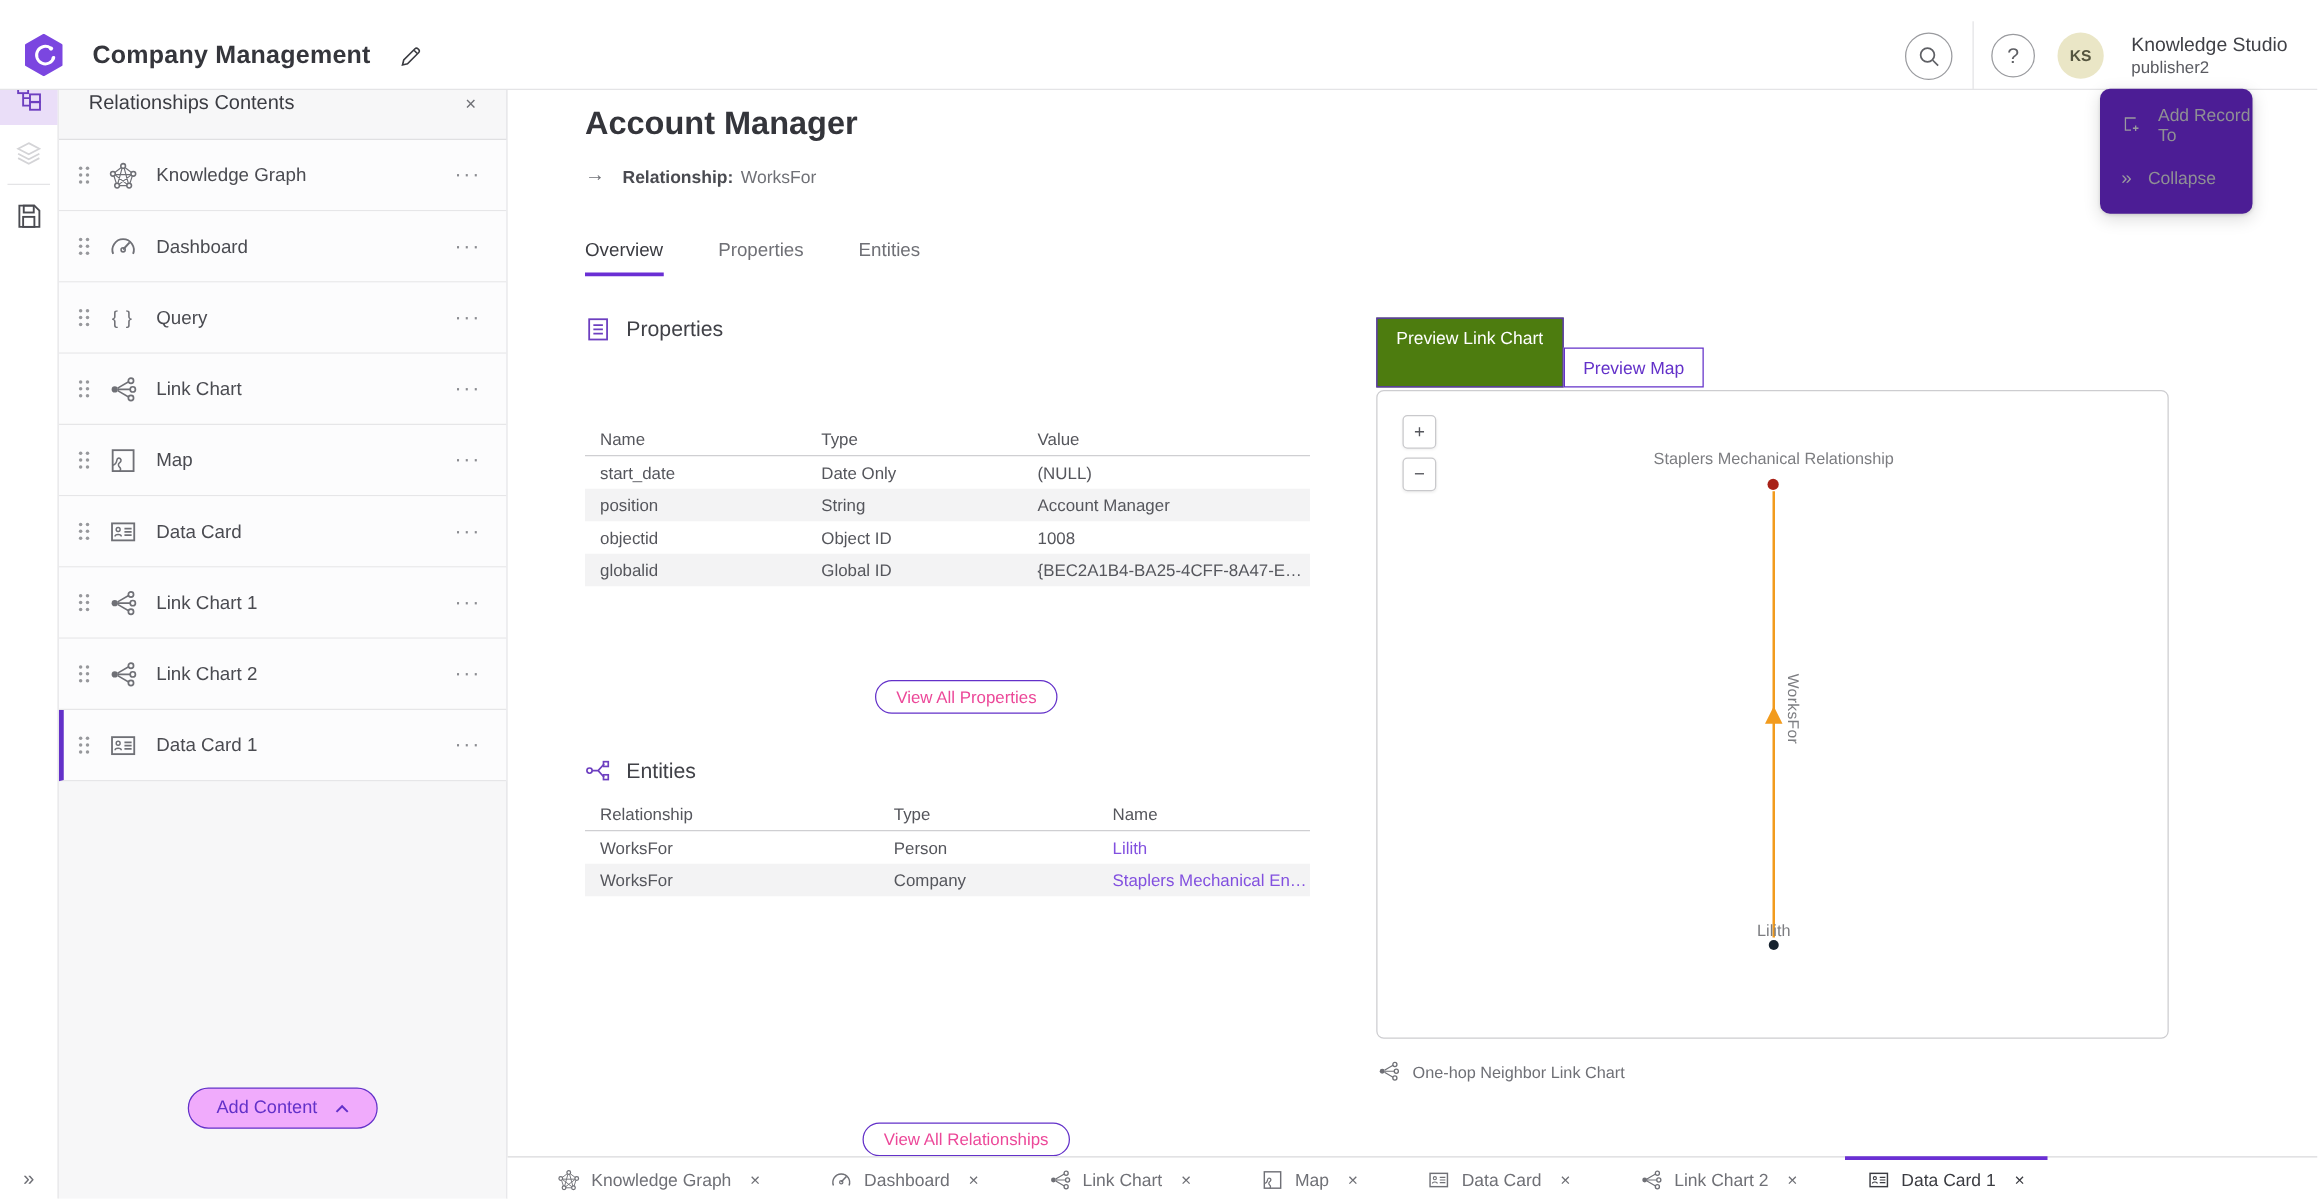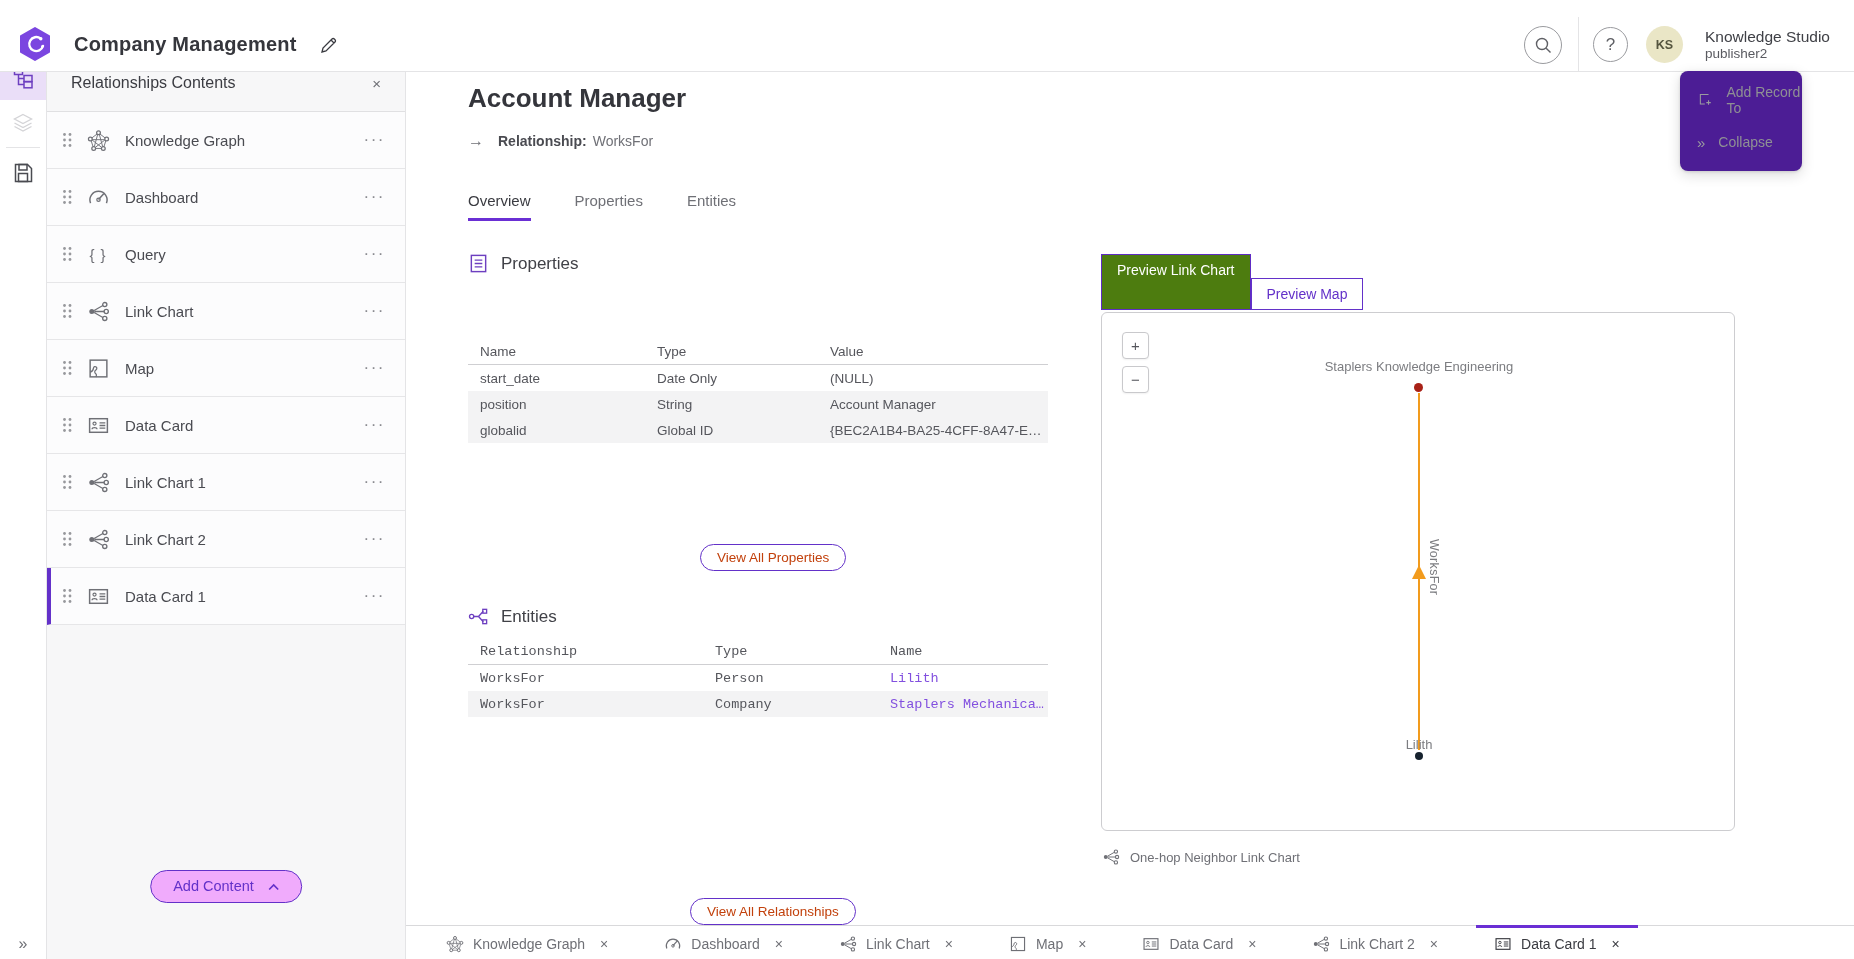--- a/index.html
+++ b/index.html
@@ -56,21 +56,21 @@
   .section-head { position:absolute; display:flex; align-items:center; gap:12px; }
   .section-title { font-size:17px; color:#404147; }
   .tbl { position:absolute; left:62px; width:580px; font-size:13.5px; color:#55565c; }
   .tbl-row { display:grid; height:26px; align-items:center; }
   .tbl-row.cols-props { grid-template-columns:177px 173px 230px; }
   .tbl-row.cols-ents { grid-template-columns:235px 175px 170px; }
   .tbl-head { border-bottom:1px solid #cfcfd2; }
   .tbl-row > div { padding-left:12px; overflow:hidden; white-space:nowrap; text-overflow:ellipsis; }
   .tbl-row.alt { background:#f3f3f4; }
   .link { color:#8250df; cursor:pointer; }
-  .pill-btn { position:absolute; border:1px solid #6331c9; color:#c2410c; background:#fff; border-radius:14px; font-size:13.5px; padding:5px 16px; cursor:pointer; white-space:nowrap; }
+  .pill-btn { position:absolute; border:1px solid #6331c9; color:#ec4899; background:#fff; border-radius:14px; font-size:13.5px; padding:5px 16px; cursor:pointer; white-space:nowrap; }
 
   
   .preview-toggle { position:absolute; left:695px; top:199px; display:flex; }
   .ptab { font-size:14px; padding:7px 15px; cursor:pointer; border:1px solid #6331c9; }
   .ptab.active { background:#4d7c0f; color:#fff; border-color:#5e2cc4; }
   .ptab.inactive { background:#fff; color:#6331c9;margin-top:24px; }
   .chart-panel { position:absolute; left:695px; top:257px; width:634px; height:519px; border:1px solid #cdcdd0; border-radius:6px; background:#fff; }
   .zoom-ctrl { position:absolute; left:20px; top:19px; display:flex; flex-direction:column; gap:7px; }
   .zoom-btn { width:27px; height:27px; border:1px solid #c9c9cc; border-radius:4px; background:#fff; color:#55565c; font-size:15px; display:flex; align-items:center; justify-content:center; cursor:pointer; box-shadow:0 1px 2px rgba(0,0,0,.06); }
   .node-label { position:absolute; transform:translateX(-50%); font-size:13px; color:#7c7d81; white-space:nowrap; }
@@ -400,35 +400,40 @@
       <div class="tbl-row cols-props">
         <div>start_date</div>
         <div>Date Only</div>
         <div>(NULL)</div>
       </div>
       <div class="tbl-row cols-props alt">
         <div>position</div>
         <div>String</div>
         <div>Account Manager</div>
       </div>
+      <div class="tbl-row cols-props">
+        <div>objectid</div>
+        <div>Object ID</div>
+        <div>1008</div>
+      </div>
       <div class="tbl-row cols-props alt">
         <div>globalid</div>
         <div>Global ID</div>
         <div>{BEC2A1B4-BA25-4CFF-8A47-E3C...</div>
       </div>
     </div>
     <button class="pill-btn" style="left:294px; top:489px;">View All Properties</button>
 
     <div class="section-head" style="left:62px; top:551px;">
       <svg width="21" height="21" viewBox="0 0 22 22" style="color:#6d3fc0">
           <use href="#i-ent"></use>
         </svg>
       <span class="section-title">Entities</span>
     </div>
-    <div class="tbl" style="top:584px;font-family:Liberation Mono, monospace;">
+    <div class="tbl" style="top:584px;">
       <div class="tbl-row cols-ents tbl-head">
         <div>Relationship</div>
         <div>Type</div>
         <div>Name</div>
       </div>
       <div class="tbl-row cols-ents">
         <div>WorksFor</div>
         <div>Person</div>
         <div class="link">Lilith</div>
       </div>
@@ -443,21 +448,21 @@
     <div class="preview-toggle">
       <div class="ptab active">Preview Link Chart</div>
       <div class="ptab inactive">Preview Map</div>
     </div>
 
     <div class="chart-panel">
       <div class="zoom-ctrl">
         <button class="zoom-btn">+</button>
         <button class="zoom-btn">−</button>
       </div>
-      <div class="node-label" style="left:317px; top:46px;">Staplers Knowledge Engineering</div>
+      <div class="node-label" style="left:317px; top:46px;">Staplers Mechanical Relationship</div>
       <div class="node-dot" style="left:312px; top:70px; width:9px; height:9px; background:#a82117;"></div>
       <div class="edge-line" style="left:316px; top:80px; height:357px;"></div>
       <div class="edge-arrow" style="left:310px; top:252px;"></div>
       <div class="edge-label" style="left:325px; top:226px;">WorksFor</div>
       <div class="node-label" style="left:317px; top:424px;">Lilith</div>
       <div class="node-dot" style="left:313px; top:439px; width:8px; height:8px; background:#16222e;"></div>
     </div>
 
     <div class="chart-caption">
       <svg width="18" height="18" viewBox="0 0 22 22" style="color:#6f7076">

